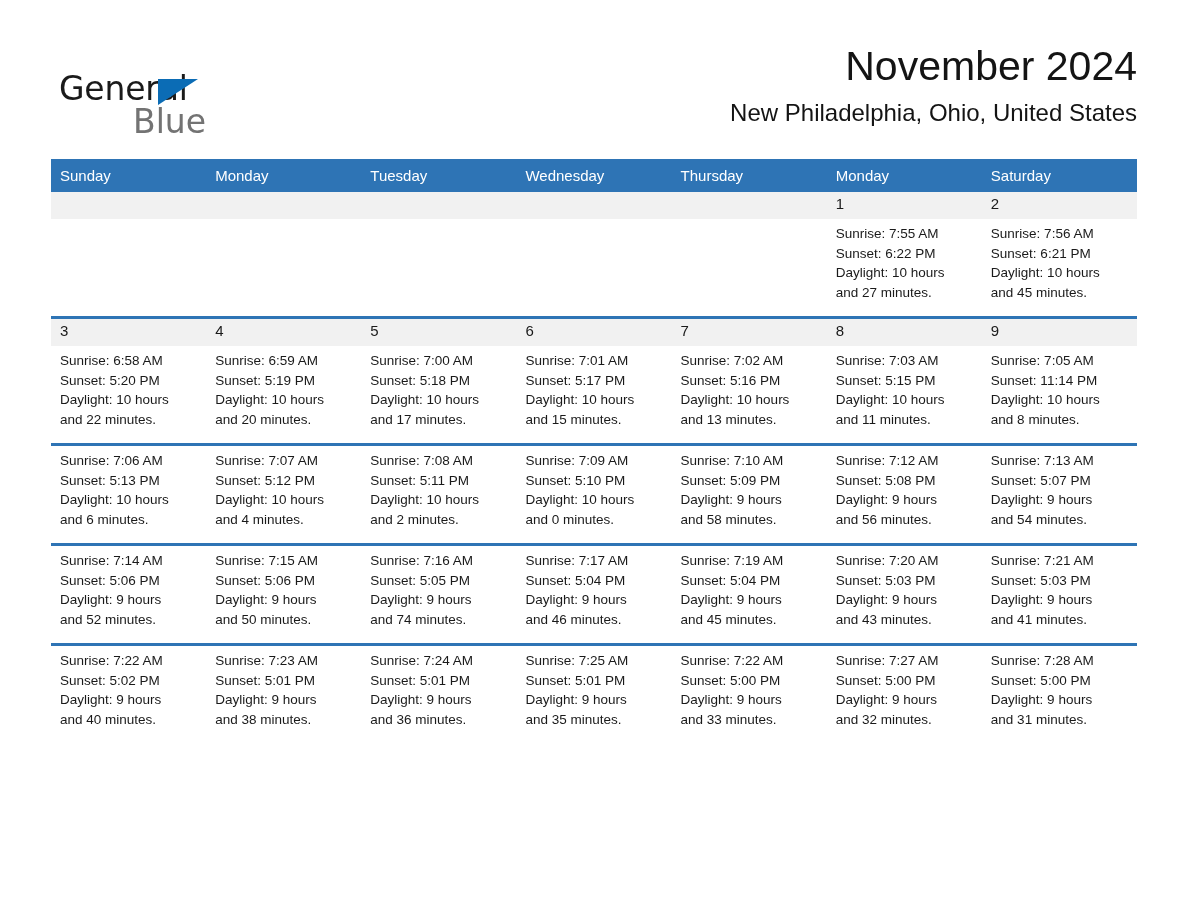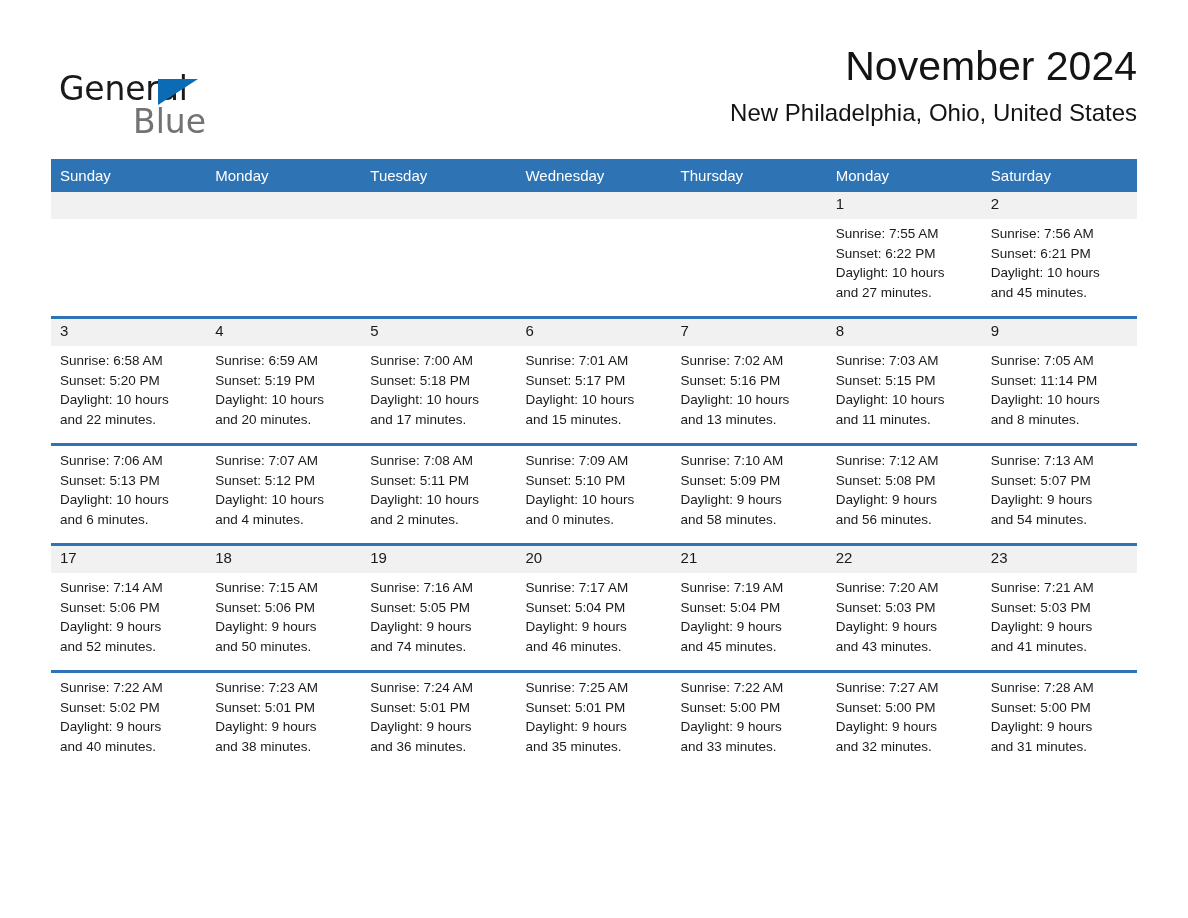--- a/index.html
+++ b/index.html
@@ -305,29 +305,20 @@
             <td>
               <span class="info-line">Sunrise: 7:13 AM</span>
               <span class="info-line">Sunset: 5:07 PM</span>
               <span class="info-line">Daylight: 9 hours</span>
               <span class="info-line">and 54 minutes.</span>
             </td>
           </tr>
           <tr class="wk-sep">
             <td colspan="7"></td>
           </tr>
-          <tr class="daynum-row">
-            <td>17</td>
-            <td>18</td>
-            <td>19</td>
-            <td>20</td>
-            <td>21</td>
-            <td>22</td>
-            <td>23</td>
-          </tr>
           <tr class="info-row">
             <td>
               <span class="info-line">Sunrise: 7:14 AM</span>
               <span class="info-line">Sunset: 5:06 PM</span>
               <span class="info-line">Daylight: 9 hours</span>
               <span class="info-line">and 52 minutes.</span>
             </td>
             <td>
               <span class="info-line">Sunrise: 7:15 AM</span>
               <span class="info-line">Sunset: 5:06 PM</span>

